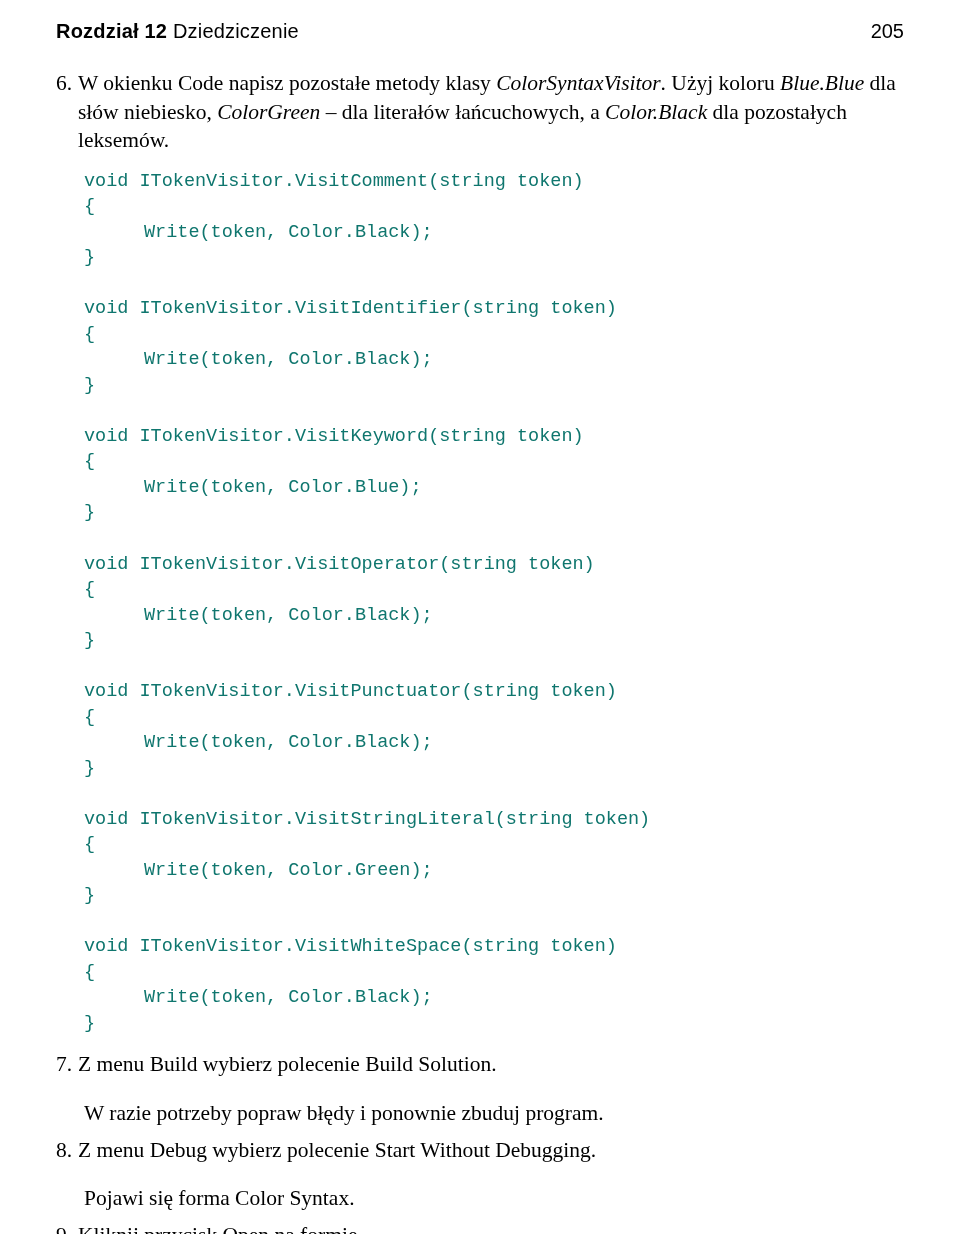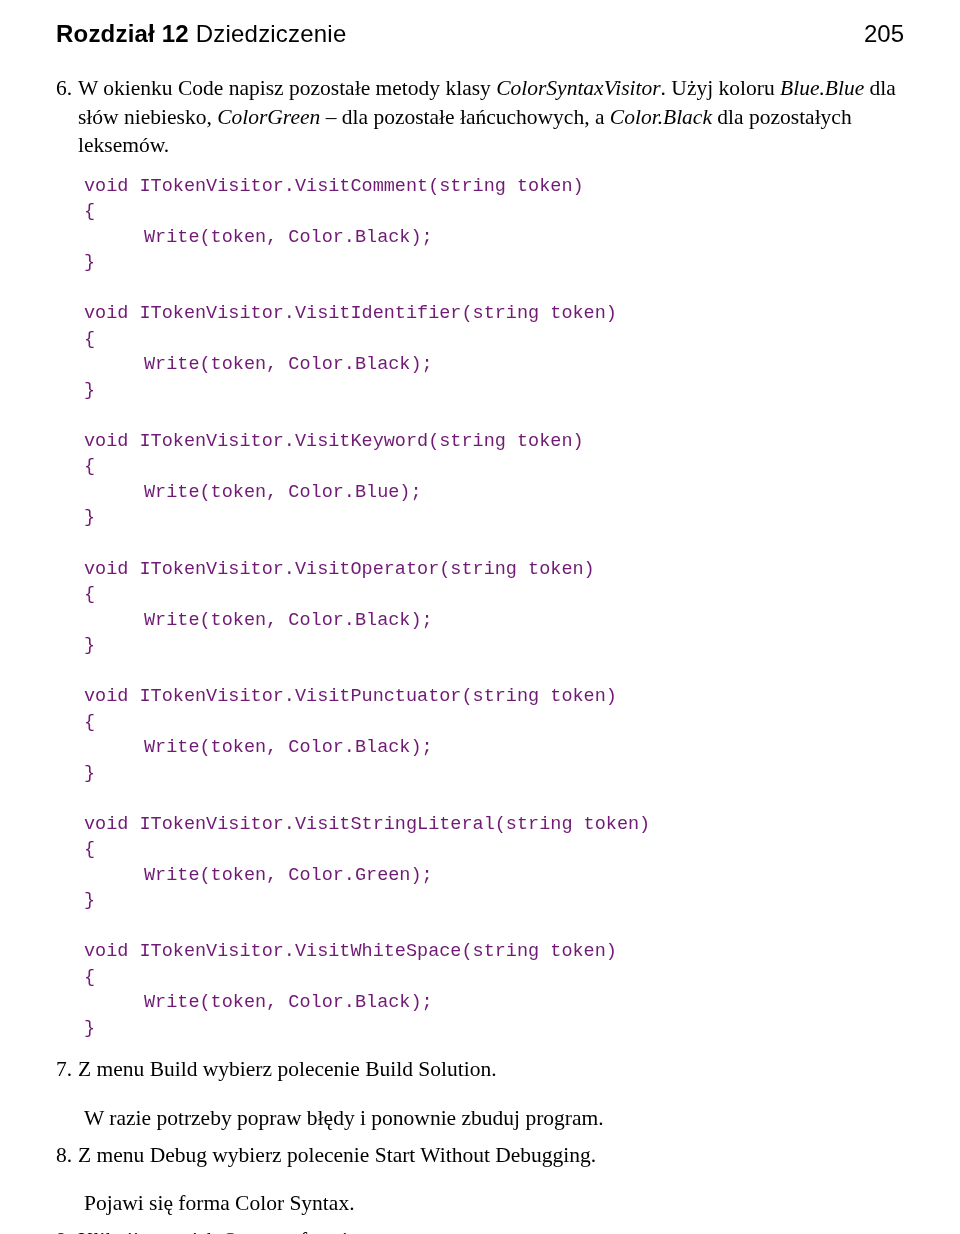--- a/index.html
+++ b/index.html
@@ -11,21 +11,21 @@
     width: 960px;
   }
   .page {
     padding: 20px 56px 40px 56px;
   }
   .header-row {
     display: flex;
     justify-content: space-between;
     align-items: baseline;
     font-family: Arial, Helvetica, sans-serif;
-    font-size: 24px;
+    font-size: 20px;
     margin-bottom: 26px;
   }
   .header-left {
     letter-spacing: 0.2px;
   }
   .header-left .bold {
     font-weight: 700;
   }
   .header-right {
     font-weight: 400;
@@ -51,21 +51,21 @@
   }
   .italic {
     font-style: italic;
   }
   .code-block {
     font-family: "Courier New", Courier, monospace;
     font-size: 18.5px;
     line-height: 1.38;
     margin: 14px 0 14px 28px;
     white-space: pre;
-    color: #701a75;
+    color: #0f766e;
   }
   .indent {
     margin-left: 60px;
     display: inline-block;
   }
   .step-sub {
     margin-left: 28px;
     margin-top: 20px;
   }
 </style>
@@ -80,21 +80,21 @@
       <span>Dziedziczenie</span>
     </div>
     <div class="header-right">205</div>
   </div>
 
   <div class="body-text">
 
     <div class="step">
       <div class="step-num single">6.</div>
       <div class="step-body">
-        <span>W okienku Code napisz pozostałe metody klasy </span><span class="italic">ColorSyntaxVisitor</span><span>. Użyj koloru </span><span class="italic">Blue.Blue</span><span> dla słów niebiesko, </span><span class="italic">ColorGreen</span><span> – dla pozostałe łańcuchowych, a </span><span class="italic">Color.Black</span><span> dla pozostałych leksemów.</span>
+        <span>W okienku Code napisz pozostałe metody klasy </span><span class="italic">ColorSyntaxVisitor</span><span>. Użyj koloru </span><span class="italic">Blue.Blue</span><span> dla słów niebiesko, </span><span class="italic">ColorGreen</span><span> – dla literałów łańcuchowych, a </span><span class="italic">Color.Black</span><span> dla pozostałych leksemów.</span>
       </div>
     </div>
 
     <div class="code-block"><span>void ITokenVisitor.VisitComment(string token)</span>
 <span>{</span>
 <span class="indent">Write(token, Color.Black);</span>
 <span>}</span>
 <span></span>
 <span>void ITokenVisitor.VisitIdentifier(string token)</span>
 <span>{</span>

